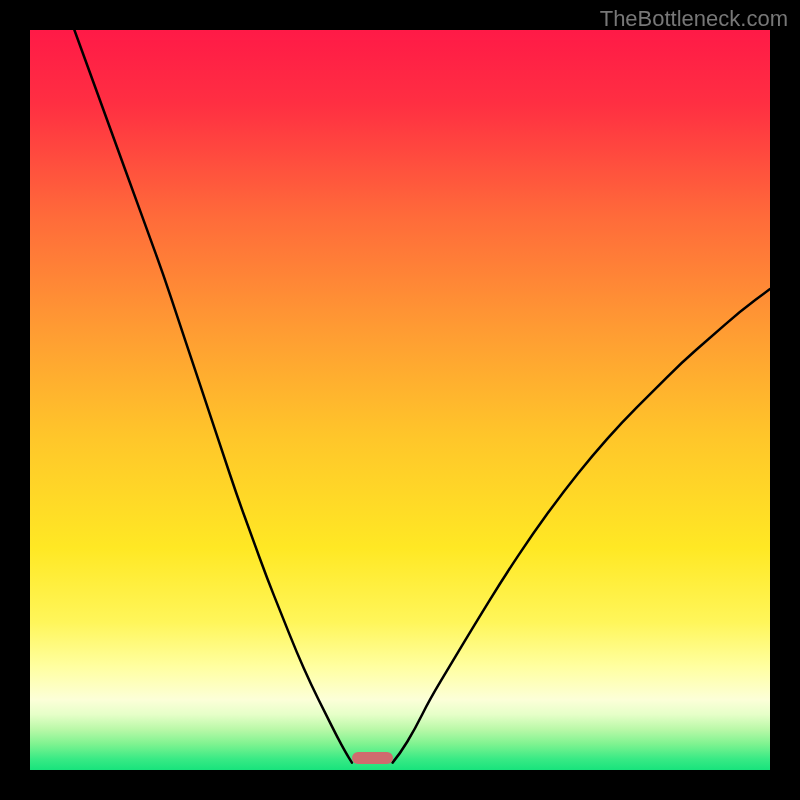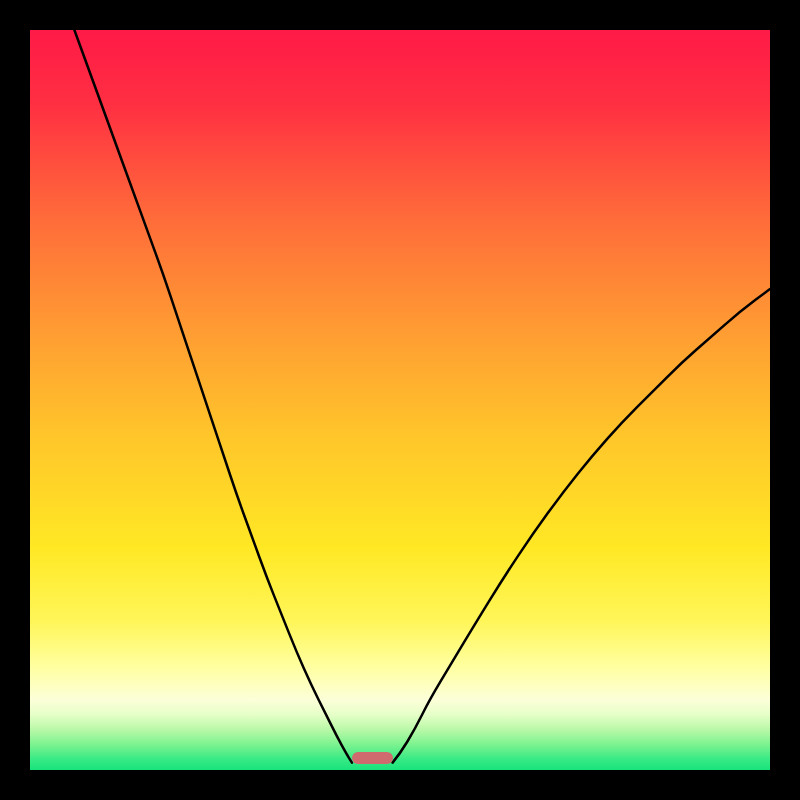--- a/index.html
+++ b/index.html
@@ -76,13 +76,14 @@
           </linearGradient>
       </defs>
       <rect x="0" y="0" width="740" height="740" fill="url(#bg)"></rect>
     </svg>
     <svg class="curve-svg" viewBox="0 0 740 740" preserveAspectRatio="none">
       <path id="left-branch" fill="none" d="M 44.4 0 Q 59.2 40.700000000000045 66.6 61.05000000000001 Q 74 81.39999999999998 81.4 101.75 Q 88.8 122.10000000000002 96.2 142.45 Q 103.60000000000001 162.79999999999995 111 183.14999999999998 Q 118.4 203.5 125.8 223.85 Q 133.2 244.2 140.6 266.4 Q 148 288.6 155.4 310.79999999999995 Q 162.8 332.99999999999994 170.2 355.2 Q 177.6 377.40000000000003 185 399.6 Q 192.4 421.8 199.8 444 Q 207.20000000000002 466.2 214.60000000000002 486.54999999999995 Q 222 506.9 229.4 527.25 Q 236.8 547.6 244.20000000000002 566.1 Q 251.60000000000002 584.6 259 603.1 Q 266.4 621.6 273.79999999999995 638.25 Q 281.2 654.9 288.6 669.7 Q 296 684.5 301.54999999999995 695.6 Q 307.09999999999997 706.7 311.53999999999996 714.84 Q 315.98 722.98 318.94 727.79 T 321.9 732.6" stroke="#000000" stroke-width="2.5" stroke-linecap="round"></path>
       <path id="right-branch" fill="none" d="M 362.59999999999997 732.6 Q 370 723.72 377.4 711.51 Q 384.8 699.3 392.20000000000005 684.5 Q 399.6 669.7 410.7 651.2 Q 421.79999999999995 632.7 432.9 614.2 Q 444 595.7 458.8 571.6500000000001 Q 473.6 547.6 488.40000000000003 525.4 Q 503.20000000000005 503.2 518 482.85 Q 532.8 462.5 547.5999999999999 444 Q 562.4 425.5 577.2 408.85 Q 592 392.20000000000005 606.8 377.4 Q 621.6 362.59999999999997 636.4000000000001 347.79999999999995 Q 651.2 332.99999999999994 666 320.04999999999995 Q 680.8000000000001 307.1 695.6 294.15 Q 710.4 281.2 725.2 270.1 T 740 259" stroke="#000000" stroke-width="2.5" stroke-linecap="round"></path>
     </svg>
     <div class="marker" id="min-marker" style="left: 321.9px; width: 40.7px; top: 721.5px; height: 12.58px;"></div>
   </div>
+  <div class="watermark">TheBottleneck.com</div>
 </div>
 
 </body></html>

